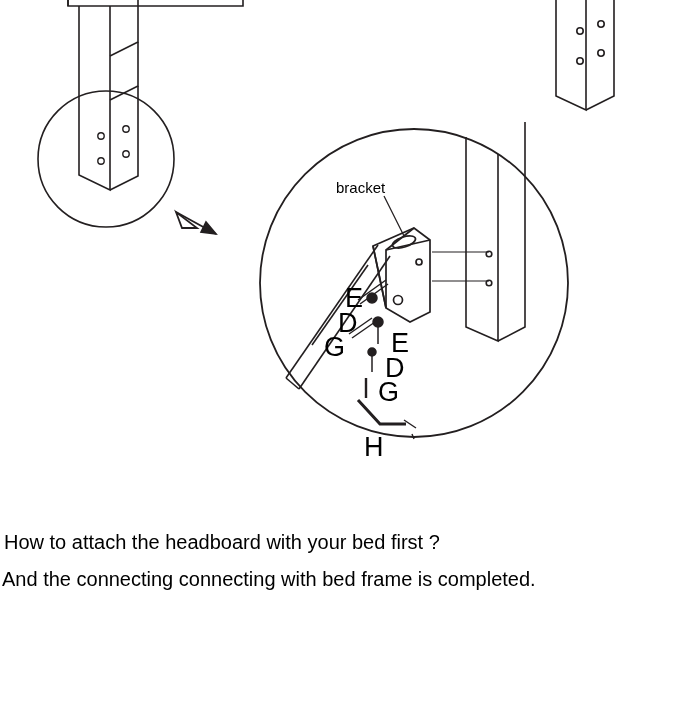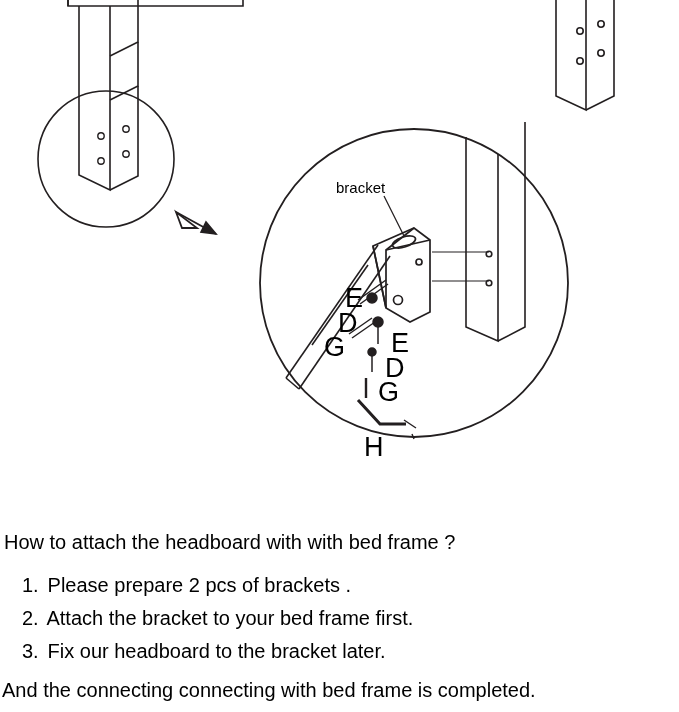--- a/index.html
+++ b/index.html
@@ -183,31 +183,17 @@
 
     <text class="svg-label label-big" x="391" y="352">E</text>
     <text class="svg-label label-big" x="385" y="377">D</text>
     <text class="svg-label label-big" x="378" y="401">G</text>
 
     <text class="svg-label label-big" x="364" y="456">H</text>
   </svg>
 </div>
 
 <div id="text-area">
-  <p class="question">How to attach the headboard with with bed frame ?</p>
+  <p class="question">How to attach the headboard with your bed first ?</p>
 
-  <ol class="steps">
-    <li>
-      <span class="step-num">1.</span>
-      <span>Please prepare 2 pcs of brackets .</span>
-    </li>
-    <li>
-      <span class="step-num">2.</span>
-      <span>Attach  the bracket to your bed frame first.</span>
-    </li>
-    <li>
-      <span class="step-num">3.</span>
-      <span>Fix our headboard  to the bracket later.</span>
-    </li>
-  </ol>
 
   <p class="closing">And the connecting connecting with bed frame is completed.</p>
 </div>
 
 </body></html>

